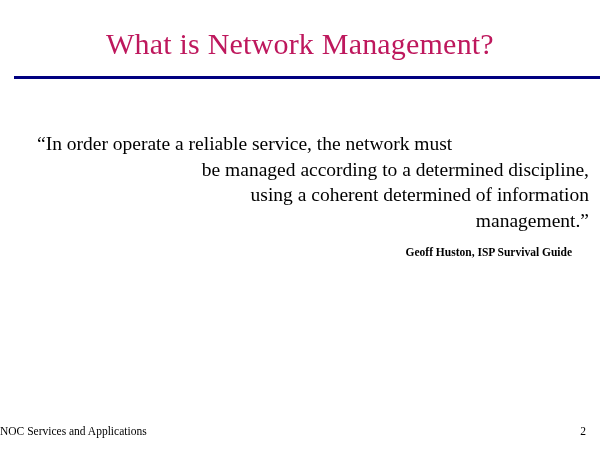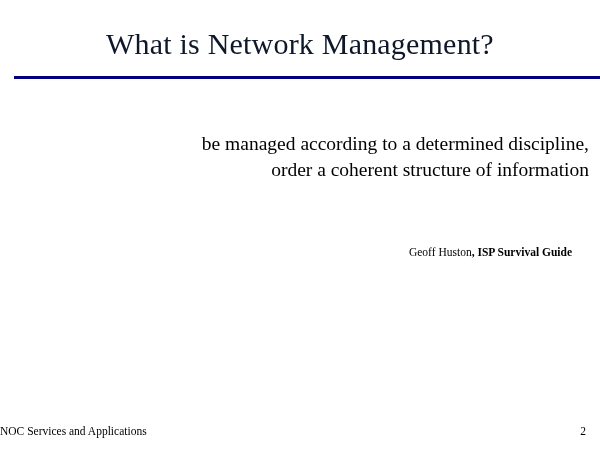--- a/index.html
+++ b/index.html
@@ -28,21 +28,21 @@
   #slide-title {
     position: absolute;
     left: 0;
     top: 26px;
     width: 600px;
     text-align: center;
     font-family: "Liberation Serif", "DejaVu Serif", serif;
     font-size: 30px;
     line-height: 36px;
     font-weight: 400;
-    color: #0f172a;
+    color: #be185d;
     letter-spacing: 0.2px;
     white-space: nowrap;
   }
 
   
   #title-rule {
     position: absolute;
     left: 14px;
     top: 76px;
     width: 586px;
@@ -81,21 +81,21 @@
     left: 200px;
     top: 245px;
     width: 372px;
     text-align: right;
     font-size: 11.5px;
     line-height: 14px;
     color: #000000;
     white-space: nowrap;
   }
   #attribution .author {
-    font-weight: normal;
+    font-weight: bold;
   }
   #attribution .source {
     font-weight: bold;
   }
 
   
   #footer-text {
     position: absolute;
     left: 0;
     top: 424px;
@@ -118,22 +118,24 @@
 </head>
 <body>
 
 <div id="slide">
 
   <div id="slide-title">What is Network Management?</div>
 
   <div id="title-rule"></div>
 
   <div id="quote-block">
+    <span class="qline first">“In order operate a reliable service, the network must</span>
     <span class="qline cont">be managed according to a determined discipline,</span>
-    <span class="qline cont">order a coherent structure of information</span>
+    <span class="qline cont">using a coherent determined of information</span>
+    <span class="qline cont">management.”</span>
   </div>
 
   <div id="attribution">
     <span class="author">Geoff Huston</span><span class="source">, ISP Survival Guide</span>
   </div>
 
   <div id="footer-text">NOC Services and Applications</div>
 
   <div id="page-number">2</div>
 

